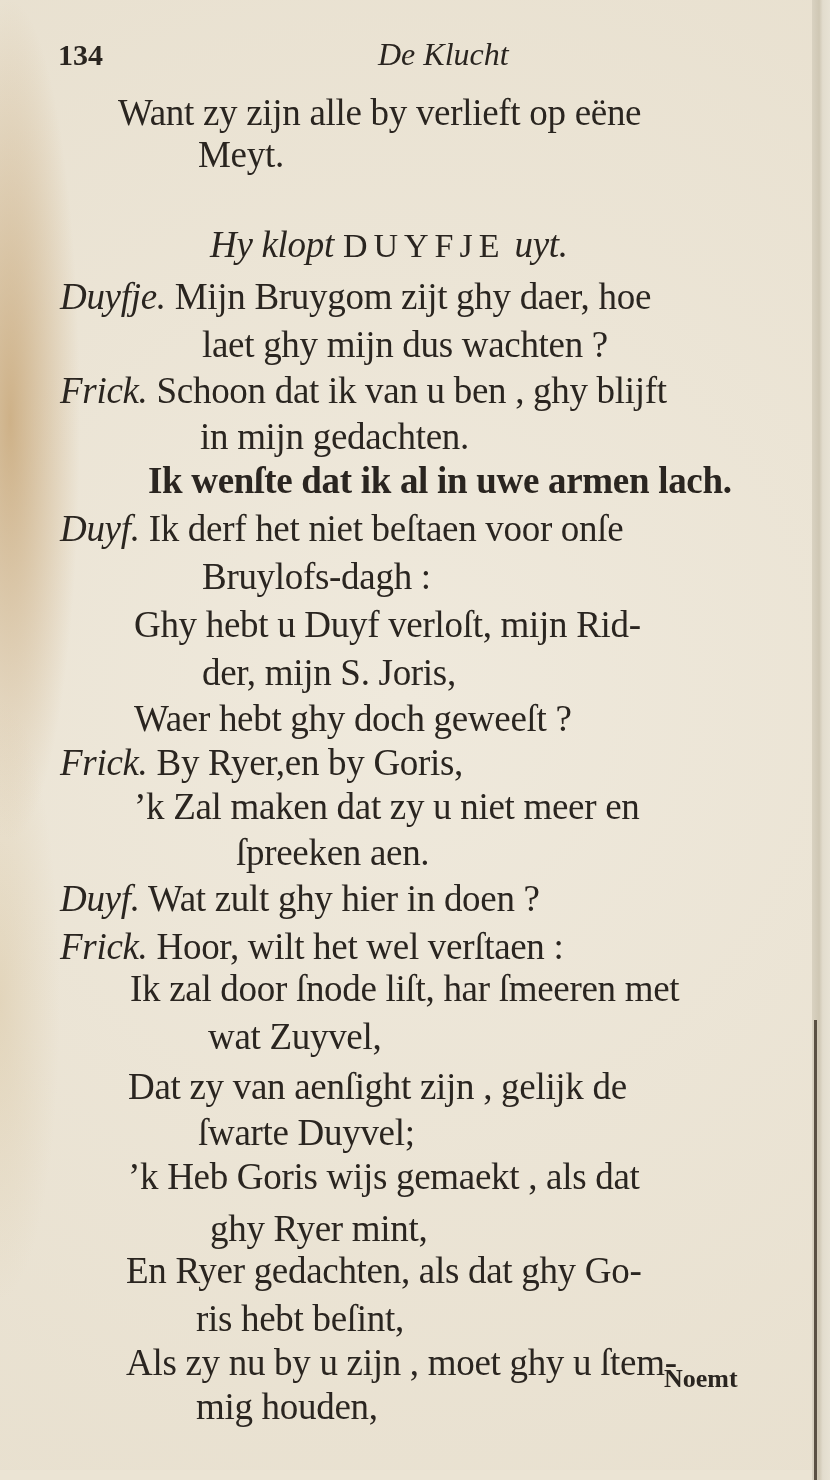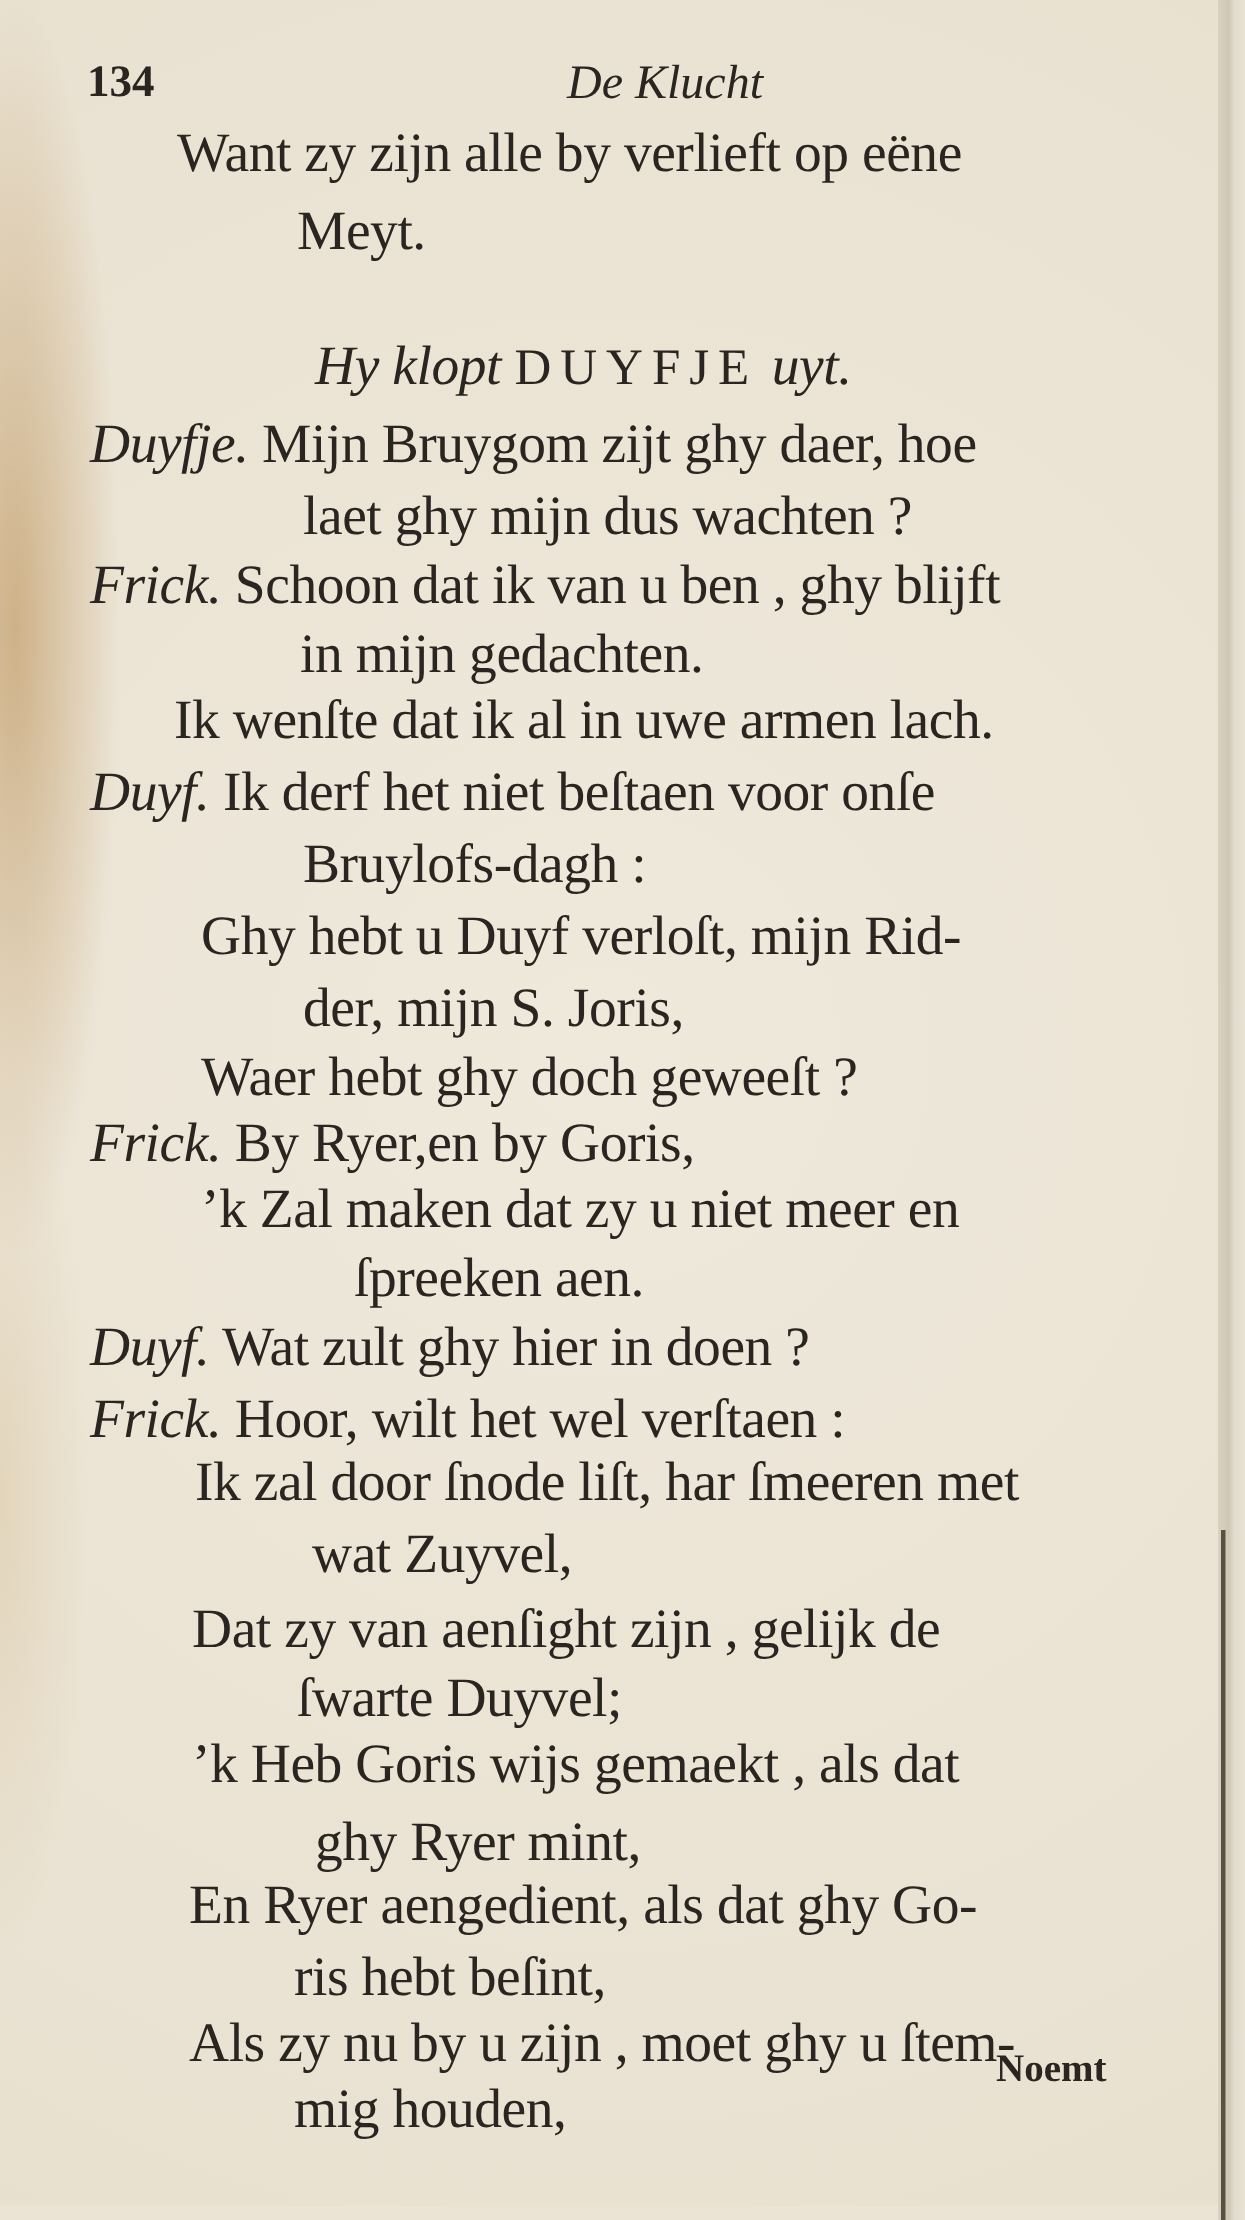--- a/index.html
+++ b/index.html
@@ -37,47 +37,47 @@
     .sc { letter-spacing: 6px; font-size: 34px; }
     .catch { position: absolute; left: 664px; top: 1364px; font-size: 26px; font-family: "Liberation Serif", serif; font-weight: bold; }
   </style>
 </head>
 <body>
 
 <div class="page">
   <div class="hdr-num">134</div>
   <div class="hdr-title">De Klucht</div>
 
-  <div class="line" style="left:118px; top:84px;"><span>Want zy zijn alle by verlieft op eëne</span></div>
+  <div class="line" style="left:118px; top:94px;"><span>Want zy zijn alle by verlieft op eëne</span></div>
   <div class="line" style="left:198px; top:136px;"><span>Meyt.</span></div>
 
   <div class="line" style="left:210px; top:214px;margin-top:12px;"><span class="spk">Hy klopt </span><span class="sc">DUYFJE</span><span class="spk"> uyt.</span></div>
 
   <div class="line" style="left:60px; top:278px;"><span class="spk">Duyfje.</span> <span>Mijn Bruygom zijt ghy daer, hoe</span></div>
   <div class="line" style="left:202px; top:326px;"><span>laet ghy mijn dus wachten ?</span></div>
   <div class="line" style="left:60px; top:372px;"><span class="spk">Frick.</span> <span>Schoon dat ik van u ben , ghy blijft</span></div>
   <div class="line" style="left:200px; top:418px;"><span>in mijn gedachten.</span></div>
-  <div class="line" style="left:116px; top:462px;"><span>Ik wenſte dat ik al in uwe armen lach.</span></div>
+  <div class="line" style="left:148px; top:462px;font-weight:bold;"><span>Ik wenſte dat ik al in uwe armen lach.</span></div>
   <div class="line" style="left:60px; top:510px;"><span class="spk">Duyf.</span> <span>Ik derf het niet beſtaen voor onſe</span></div>
   <div class="line" style="left:202px; top:558px;"><span>Bruylofs-dagh :</span></div>
   <div class="line" style="left:134px; top:606px;"><span>Ghy hebt u Duyf verloſt, mijn Rid-</span></div>
   <div class="line" style="left:202px; top:654px;"><span>der, mijn S. Joris,</span></div>
   <div class="line" style="left:134px; top:700px;"><span>Waer hebt ghy doch geweeſt ?</span></div>
   <div class="line" style="left:60px; top:744px;"><span class="spk">Frick.</span> <span>By Ryer,en by Goris,</span></div>
   <div class="line" style="left:134px; top:788px;"><span>’k Zal maken dat zy u niet meer en</span></div>
   <div class="line" style="left:200px; top:834px;margin-left:36px;"><span>ſpreeken aen.</span></div>
   <div class="line" style="left:60px; top:880px;"><span class="spk">Duyf.</span> <span>Wat zult ghy hier in doen ?</span></div>
   <div class="line" style="left:60px; top:928px;"><span class="spk">Frick.</span> <span>Hoor, wilt het wel verſtaen :</span></div>
   <div class="line" style="left:130px; top:970px;"><span>Ik zal door ſnode liſt, har ſmeeren met</span></div>
   <div class="line" style="left:208px; top:1018px;"><span>wat Zuyvel,</span></div>
   <div class="line" style="left:128px; top:1068px;"><span>Dat zy van aenſight zijn , gelijk de</span></div>
   <div class="line" style="left:198px; top:1114px;"><span>ſwarte Duyvel;</span></div>
   <div class="line" style="left:128px; top:1158px;"><span>’k Heb Goris wijs gemaekt , als dat</span></div>
   <div class="line" style="left:210px; top:1210px;"><span>ghy Ryer mint,</span></div>
-  <div class="line" style="left:126px; top:1252px;"><span>En Ryer aengedient, als dat ghy Go-</span></div>
+  <div class="line" style="left:126px; top:1252px;"><span>En Ryer gedachten, als dat ghy Go-</span></div>
   <div class="line" style="left:196px; top:1300px;"><span>ris hebt beſint,</span></div>
   <div class="line" style="left:126px; top:1344px;"><span>Als zy nu by u zijn , moet ghy u ſtem-</span></div>
   <div class="line" style="left:196px; top:1388px;"><span>mig houden,</span></div>
 
   <div class="catch">Noemt</div>
 </div>
 <div class="edge">
     <div class="dark"></div>
   </div>
 

